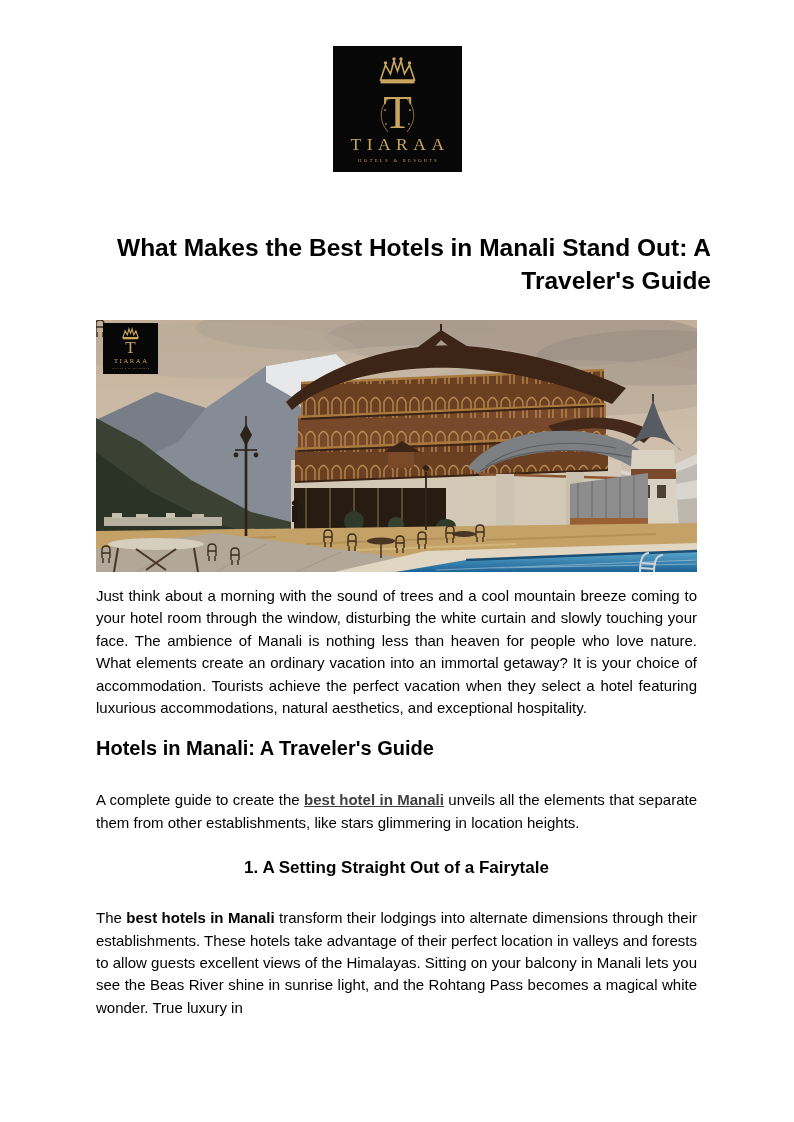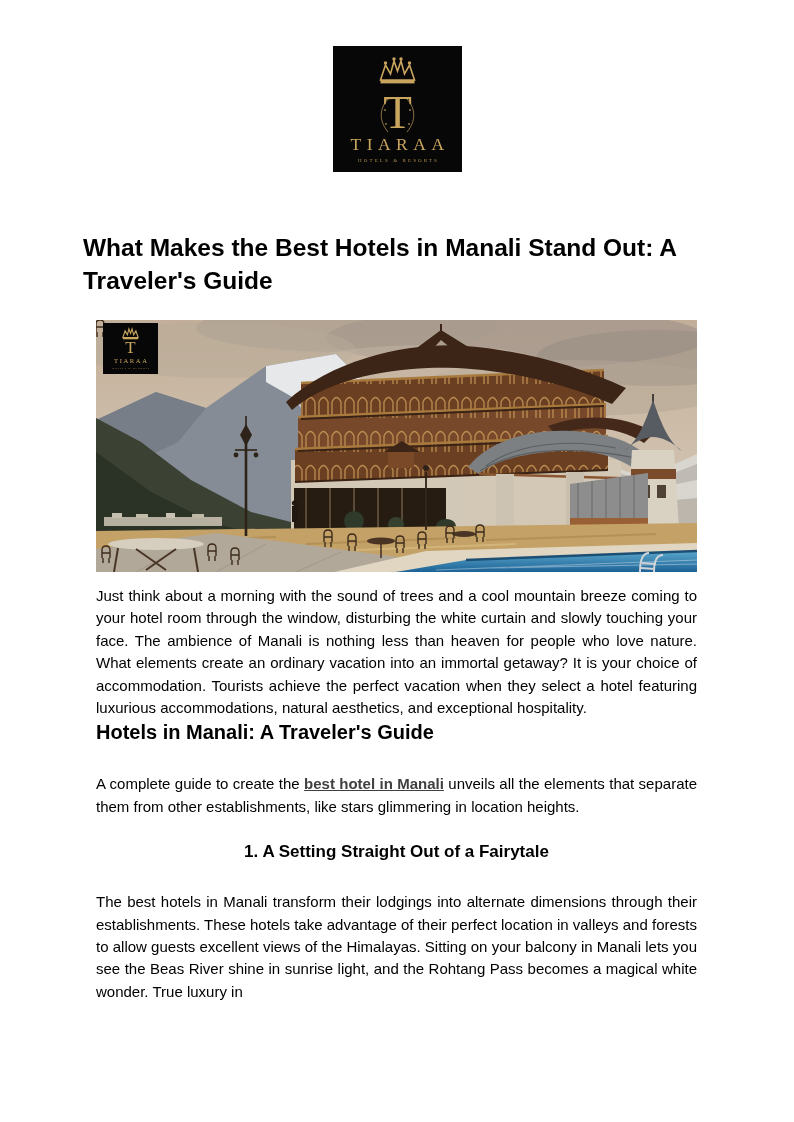--- a/index.html
+++ b/index.html
@@ -10,41 +10,41 @@
     overflow:hidden;
     font-family:"Liberation Sans",sans-serif;
     color:#000000;
   }
   
   .logo-wrap{width:129px;height:126px;margin:46px auto 0;display:block;}
   
   h1.doc-title{
     width:628px;margin:60px auto 0;
     font-size:24.5px;line-height:32.5px;font-weight:bold;
-    text-align:left;letter-spacing:0;
+    text-align:right;letter-spacing:0;
   }
   
   figure.hero{margin:23px 0 0 96px;padding:0;width:601px;height:252px;line-height:0;}
   
   p.doc-p{
     width:601px;margin:28px 96px 0;
     font-size:15px;line-height:22.4px;
     text-align:justify;
   }
   p.doc-p.first{margin-top:13px;}
   h2.doc-h2{
-    width:601px;margin:0 96px 0;
+    width:601px;margin:16px 96px 0;
     font-size:20px;line-height:26px;font-weight:bold;text-align:left;
   }
   h3.doc-h3{
     width:601px;margin:23px 96px 0;
     font-size:17px;line-height:22px;font-weight:bold;text-align:center;
   }
   .doc-link{color:#404040;font-weight:bold;text-decoration:underline;}
-  strong{font-weight:normal;}
+  strong{font-weight:bold;}
   svg text{font-family:"Liberation Serif",serif;}
 </style>
 </head>
 <body>
 
 <div class="page">
 
   <svg class="logo-wrap" viewBox="0 0 129 126" role="img">
     <rect x="0" y="0" width="129" height="126" fill="#070707"></rect>
     <g transform="translate(64.5,24)">

